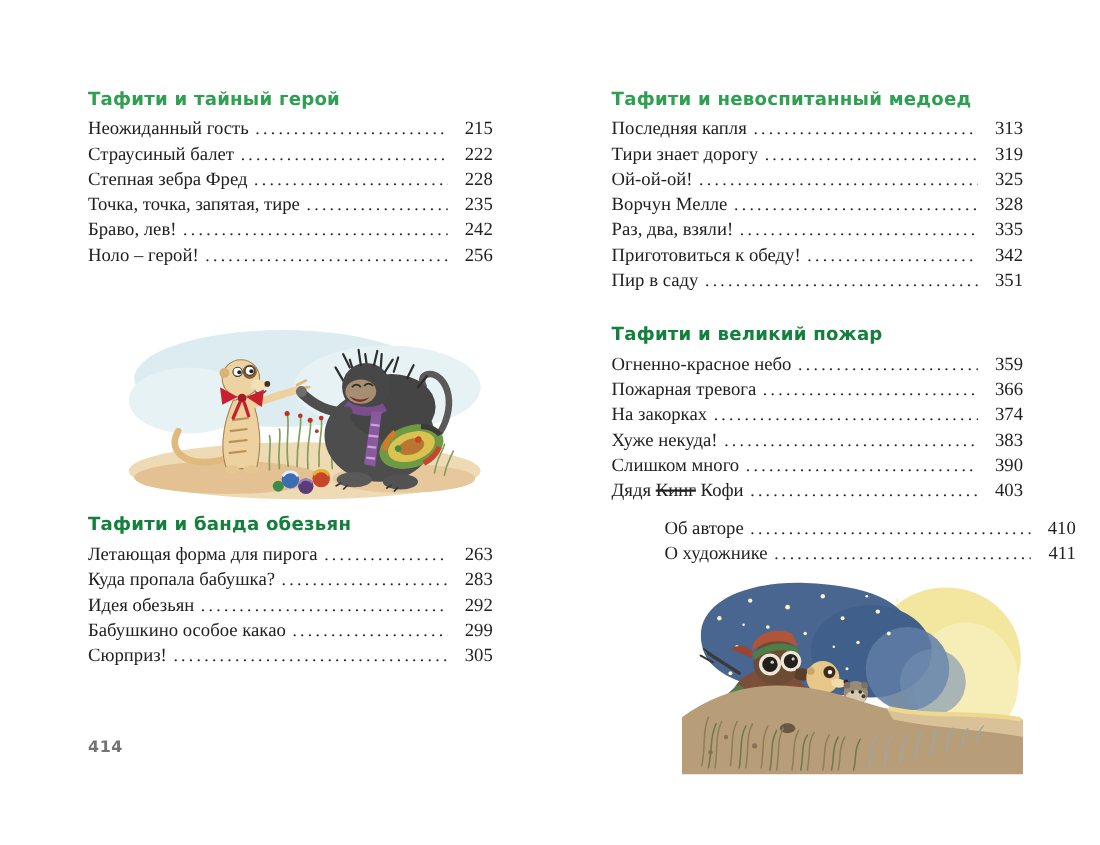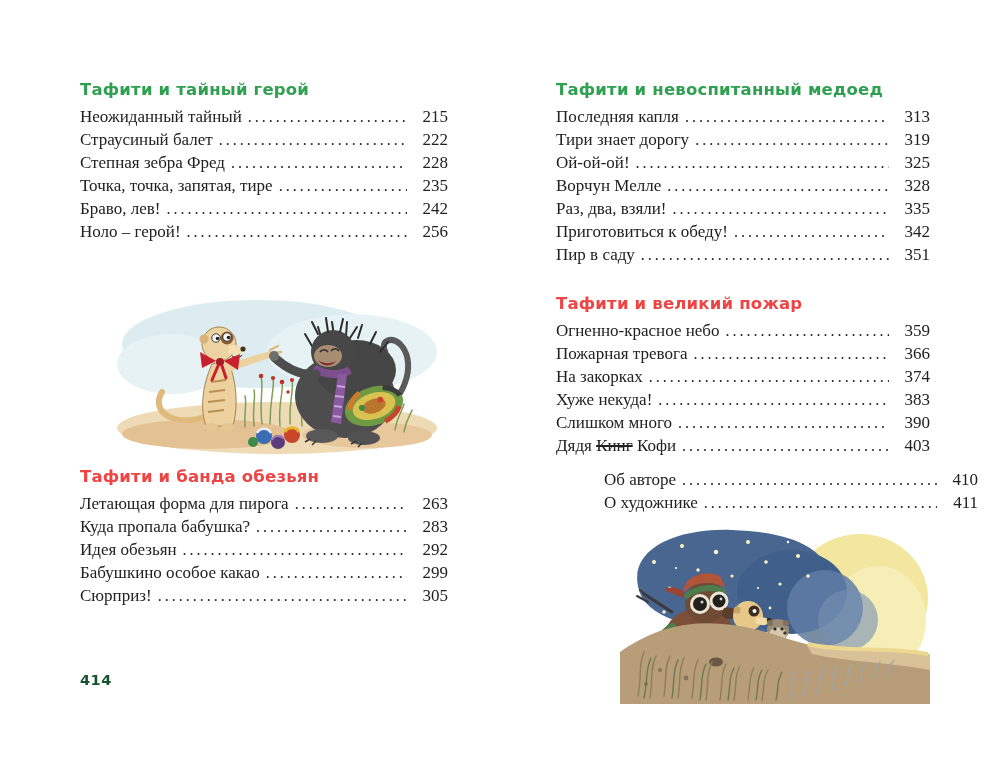--- a/index.html
+++ b/index.html
@@ -7,53 +7,53 @@
     position:relative; width:1000px; height:768px; background:#ffffff;
     font-family:"Liberation Serif","DejaVu Serif",serif; color:#212121; overflow:hidden;
   }
   .section { position:absolute; }
   .sec-head {
     font-family:"DejaVu Sans","Liberation Sans",sans-serif;
     font-weight:700; font-size:16.5px; line-height:20px;
     margin:0 0 7px 0; letter-spacing:0.2px;
   }
   .head-green { color:#2f9f51; }
-  .head-red   { color:#ef4444; }
+  .head-red   { color:#15803d; }
   .row { display:flex; align-items:baseline; height:23px; font-size:17px; }
   .row .t { white-space:nowrap; flex:0 0 auto; }
   .row .leader { flex:1 1 auto; overflow:hidden; white-space:nowrap; margin:0 8px 0 6px; min-width:10px; }
   .leader::after {
     content:"....................................................................................................";
     letter-spacing:3px; font-size:16px; color:#242424;
   }
   .row .p { flex:0 0 auto; min-width:33px; text-align:right; font-size:17px; }
   .struck { text-decoration:line-through; text-decoration-thickness:1.5px; }
   .folio {
     position:absolute; left:80px; top:672px;
     font-family:"DejaVu Sans","Liberation Sans",sans-serif;
-    font-weight:700; font-size:14.5px; color:#14532d; letter-spacing:0.5px;
+    font-weight:700; font-size:14.5px; color:#737373; letter-spacing:0.5px;
   }
   .illo { position:absolute; }
   #sec1   { left:80px;  top:80px;  width:368px; }
   #sec2   { left:80px;  top:467px; width:368px; }
   #sec3   { left:556px; top:80px;  width:374px; }
   #sec4   { left:556px; top:294px; width:374px; }
   #extras { left:556px; top:470px; width:374px;margin-left:48px; }
   #illo1  { left:112px; top:292px; }
   #illo2  { left:620px; top:518px; }
 </style>
 </head>
 <body>
 
 <div class="page">
 
   <div class="section" id="sec1">
     <h2 class="sec-head head-green">Тафити и тайный герой</h2>
     <div class="row">
-      <span class="t">Неожиданный тайный</span>
+      <span class="t">Неожиданный гость</span>
         <span class="leader"></span>
         <span class="p">215</span>
     </div>
     <div class="row">
       <span class="t">Страусиный балет</span>
         <span class="leader"></span>
         <span class="p">222</span>
     </div>
     <div class="row">
       <span class="t">Степная зебра Фред</span>

